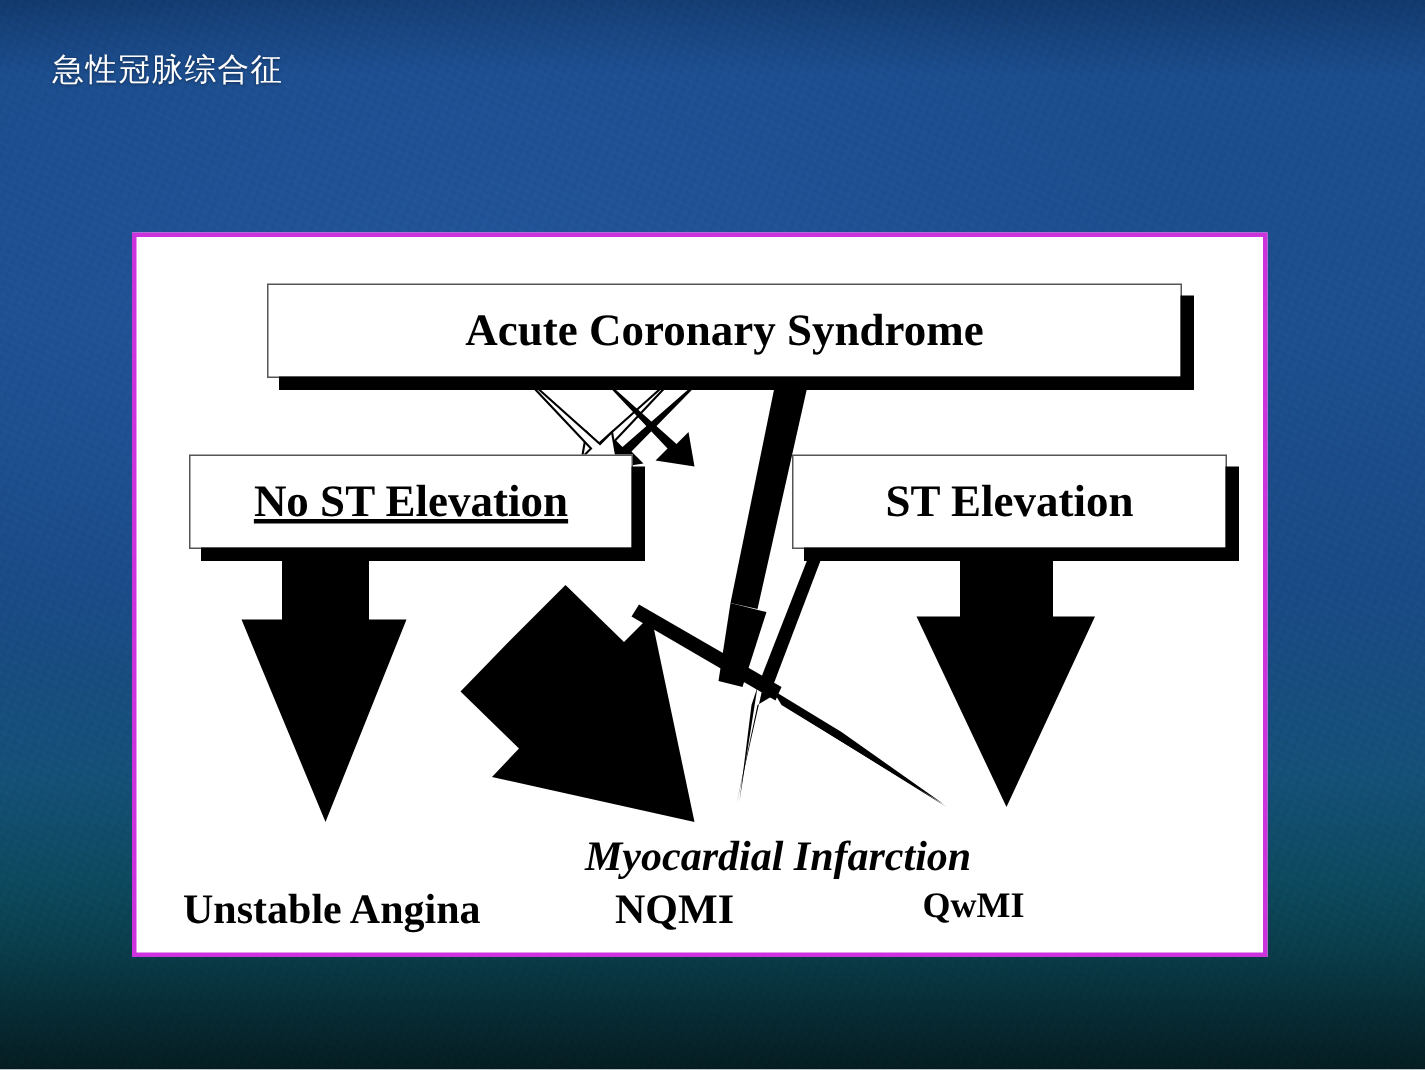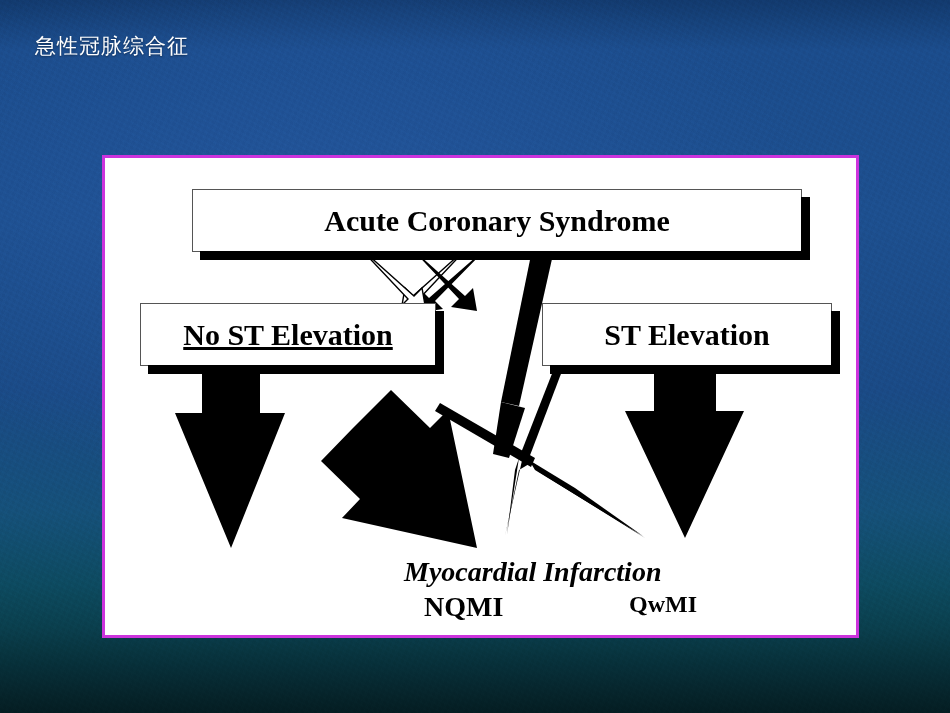--- a/index.html
+++ b/index.html
@@ -40,21 +40,21 @@
     position:absolute;left:35px;top:32px;
     color:#ffffff;
     font-family:Liberation Serif, serif;
     font-size:21px;
     font-weight:400;
     letter-spacing:1px;
     text-shadow:0 1px 2px rgba(0,0,0,.45);
     white-space:nowrap;
   }
   #panel{
-    position:absolute;left:102px;top:155px;width:757px;height:483px;
+    position:absolute;left:88px;top:155px;width:757px;height:483px;
     background:#ffffff;
     border:3px solid #cc33dd;
     box-sizing:border-box;
   }
   #diagram{position:absolute;left:0;top:0;width:751px;height:477px;}
   .box{
     position:absolute;background:#ffffff;border:1.5px solid #555;
     box-sizing:border-box;
     display:flex;align-items:center;justify-content:center;
     color:#000;font-weight:bold;
@@ -152,20 +152,21 @@
 
       <div class="box" style="left:437px;top:145px;width:290px;height:63px;font-size:30px;">
         <span>ST Elevation</span>
         <span class="shadow-r"></span>
         <span class="shadow-b"></span>
       </div>
 
 
       <div class="lbl italic" style="left:299px;top:398px;font-size:28px;">Myocardial Infarction</div>
 
+      <div class="lbl" style="left:31px;top:433px;font-size:28px;">Unstable Angina</div>
 
       <div class="lbl" style="left:319px;top:433px;font-size:28px;text-align:right;">NQMI</div>
 
       <div class="lbl" style="left:524px;top:433px;font-size:24px;">QwMI</div>
 
     </div>
   </div>
 </div>
 
 </body></html>

